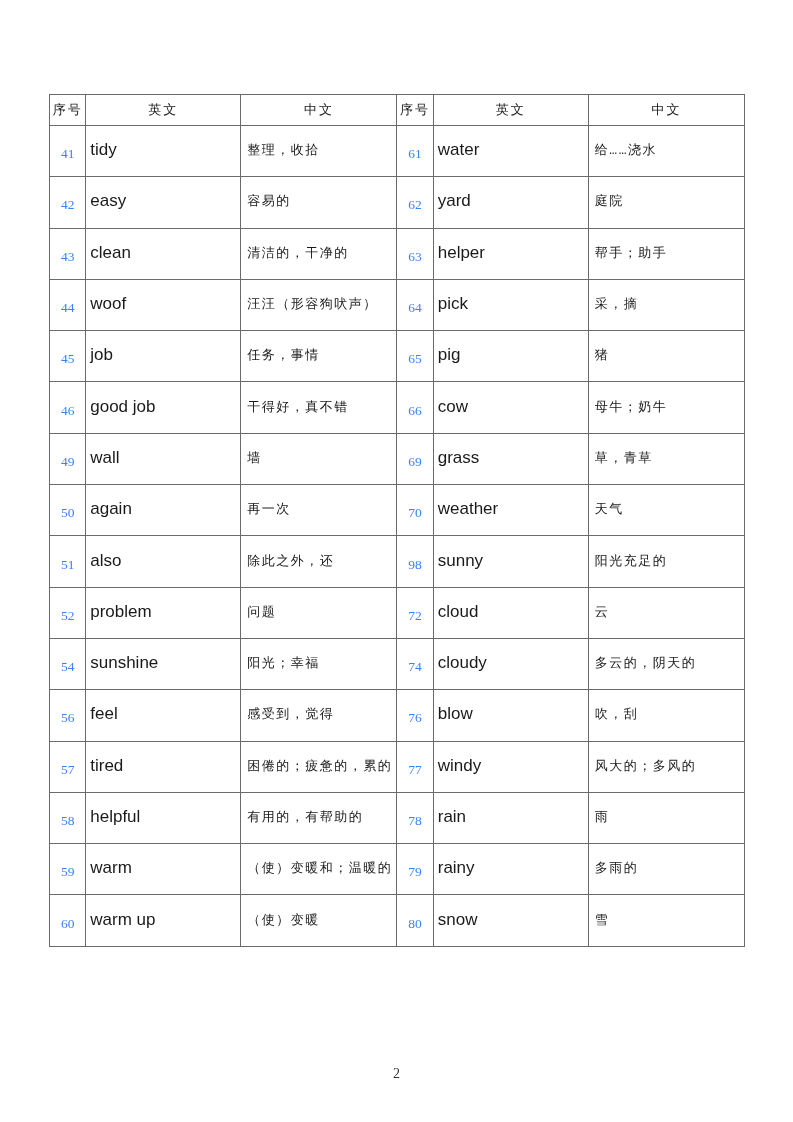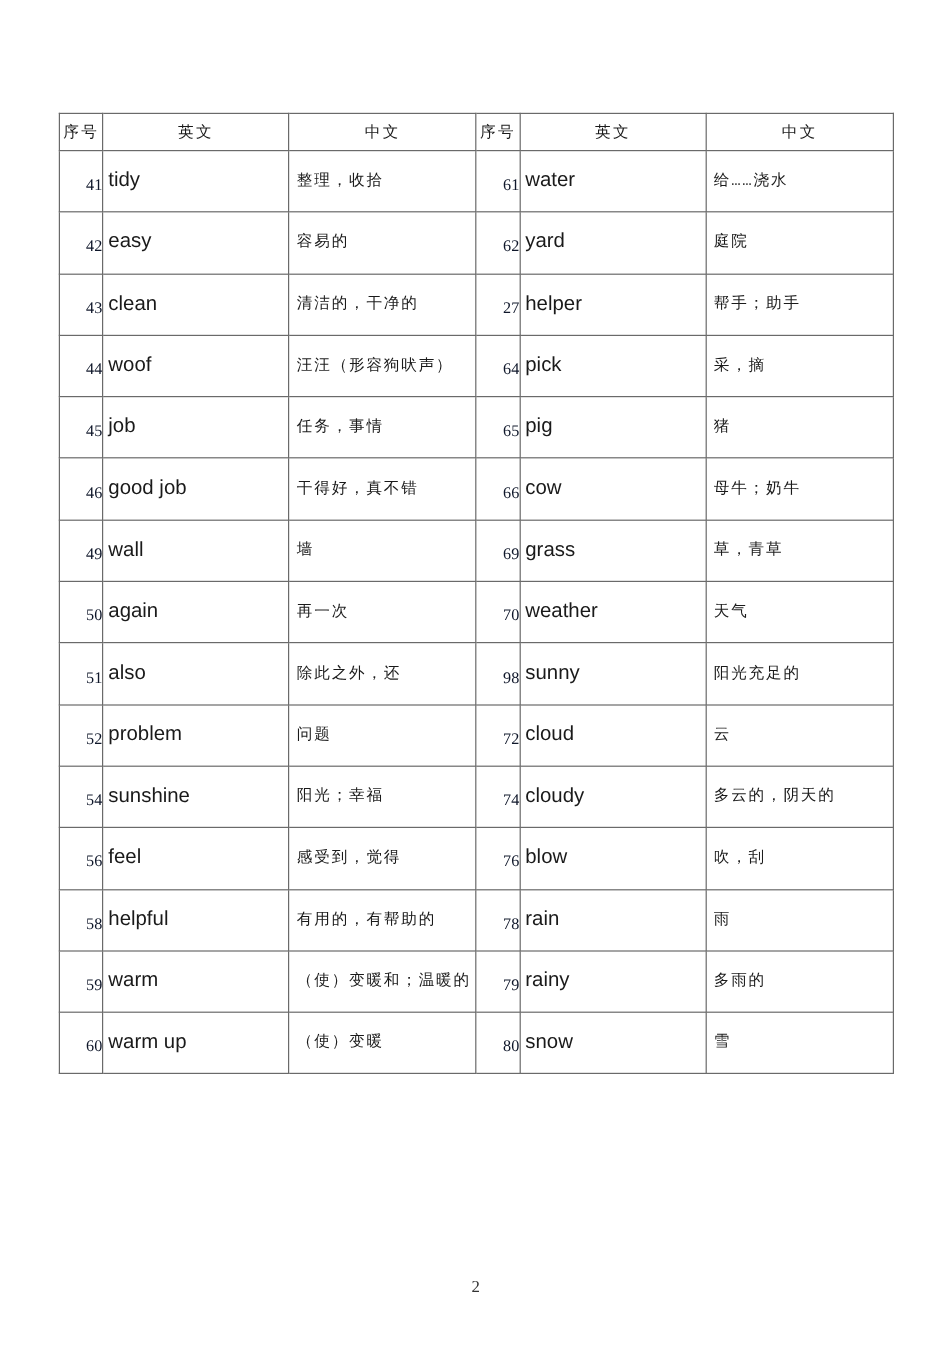--- a/index.html
+++ b/index.html
@@ -26,22 +26,22 @@
     text-align: center;
     letter-spacing: 2px;
   }
   .vocab-table td { height: 44.3px; vertical-align: middle; }
   .col-num { width: 36px; }
   .col-en { width: 154px; }
   .col-zh { width: 155px; }
   td.num {
     font-family: "Liberation Serif", serif;
     font-size: 13.5px;
-    text-align: right;
-    color: #0f172a;
+    text-align: center;
+    color: #3b82f6;
     padding-top: 6px;
   }
   td.en {
     font-family: "Liberation Sans", sans-serif;
     font-size: 17px;
     padding-left: 4px;
     padding-bottom: 2px;
   }
   td.zh {
     font-family: Liberation Mono, monospace;
@@ -95,21 +95,21 @@
         <td class="en">easy</td>
         <td class="zh">容易的</td>
         <td class="num">62</td>
         <td class="en">yard</td>
         <td class="zh">庭院</td>
       </tr>
       <tr>
         <td class="num">43</td>
         <td class="en">clean</td>
         <td class="zh">清洁的，干净的</td>
-        <td class="num">27</td>
+        <td class="num">63</td>
         <td class="en">helper</td>
         <td class="zh">帮手；助手</td>
       </tr>
       <tr>
         <td class="num">44</td>
         <td class="en">woof</td>
         <td class="zh">汪汪（形容狗吠声）</td>
         <td class="num">64</td>
         <td class="en">pick</td>
         <td class="zh">采，摘</td>
@@ -172,20 +172,28 @@
       </tr>
       <tr>
         <td class="num">56</td>
         <td class="en">feel</td>
         <td class="zh">感受到，觉得</td>
         <td class="num">76</td>
         <td class="en">blow</td>
         <td class="zh">吹，刮</td>
       </tr>
       <tr>
+        <td class="num">57</td>
+        <td class="en">tired</td>
+        <td class="zh">困倦的；疲惫的，累的</td>
+        <td class="num">77</td>
+        <td class="en">windy</td>
+        <td class="zh">风大的；多风的</td>
+      </tr>
+      <tr>
         <td class="num">58</td>
         <td class="en">helpful</td>
         <td class="zh">有用的，有帮助的</td>
         <td class="num">78</td>
         <td class="en">rain</td>
         <td class="zh">雨</td>
       </tr>
       <tr>
         <td class="num">59</td>
         <td class="en">warm</td>

